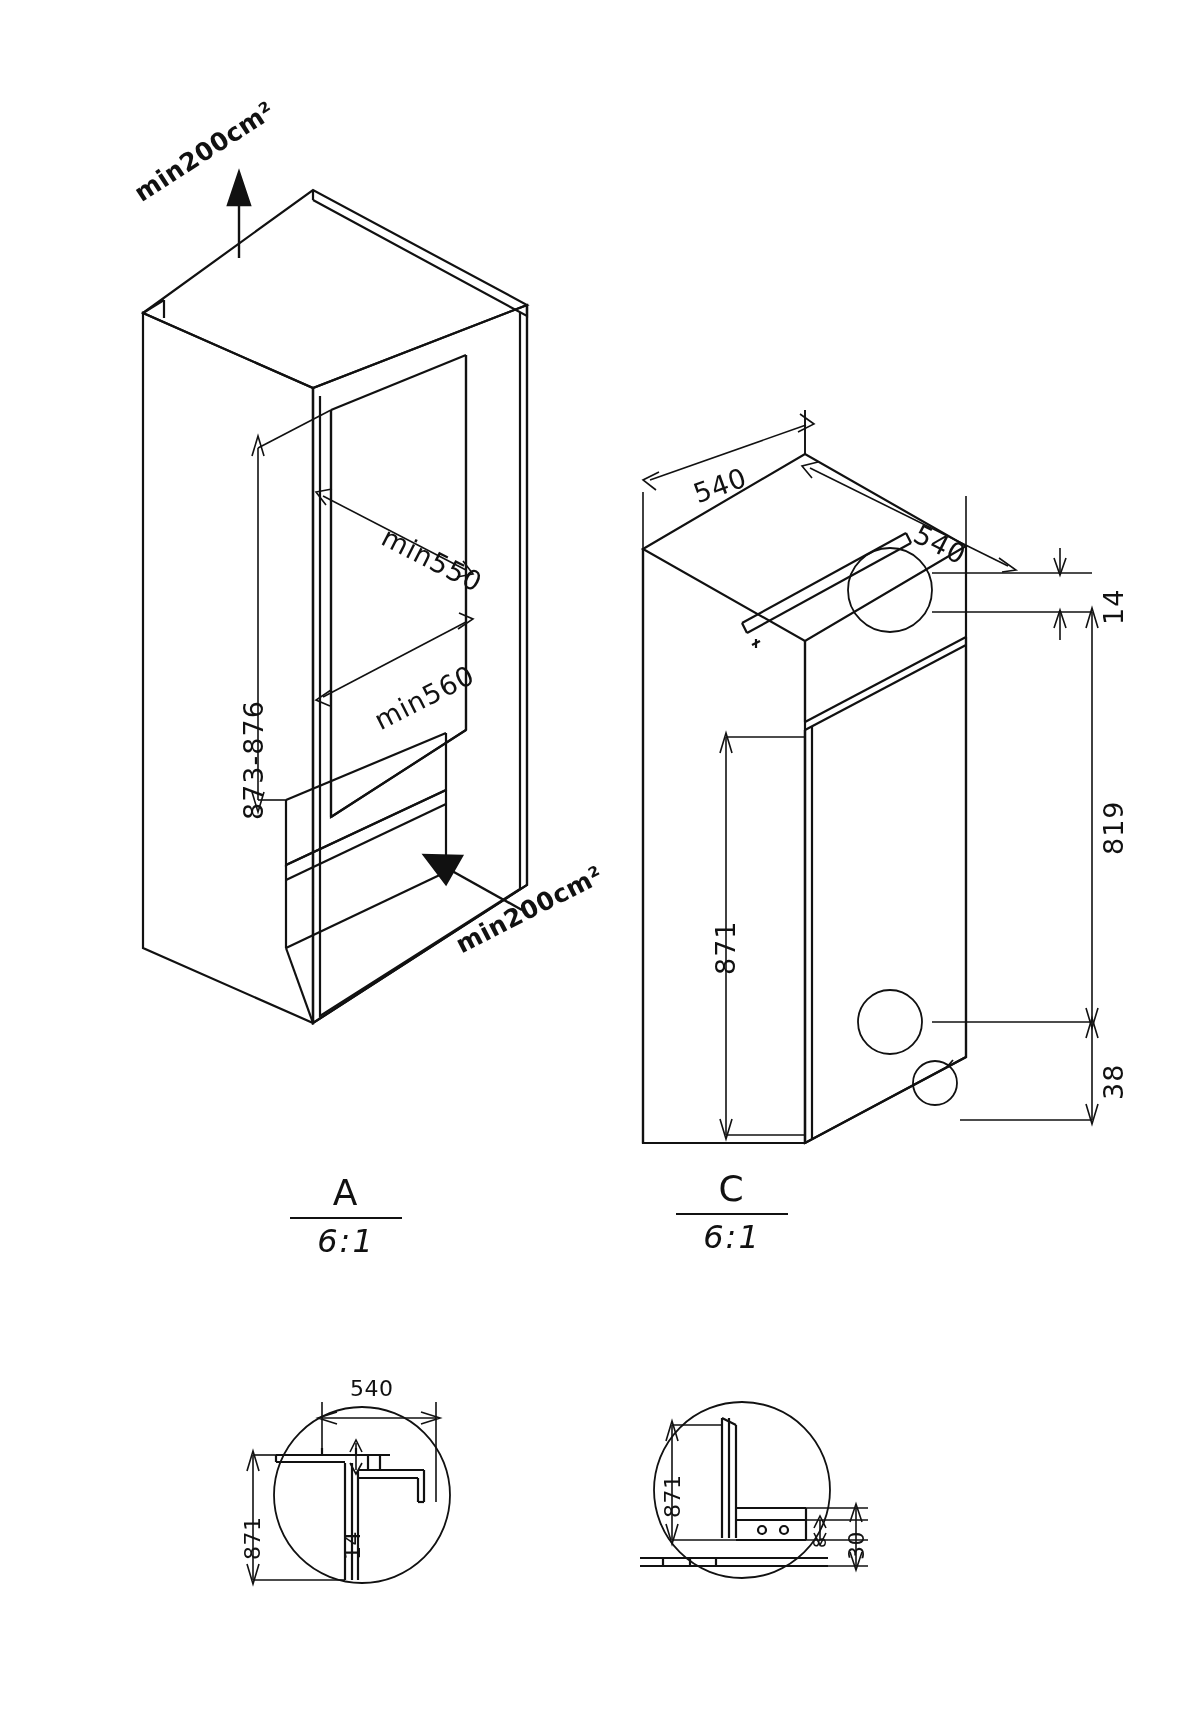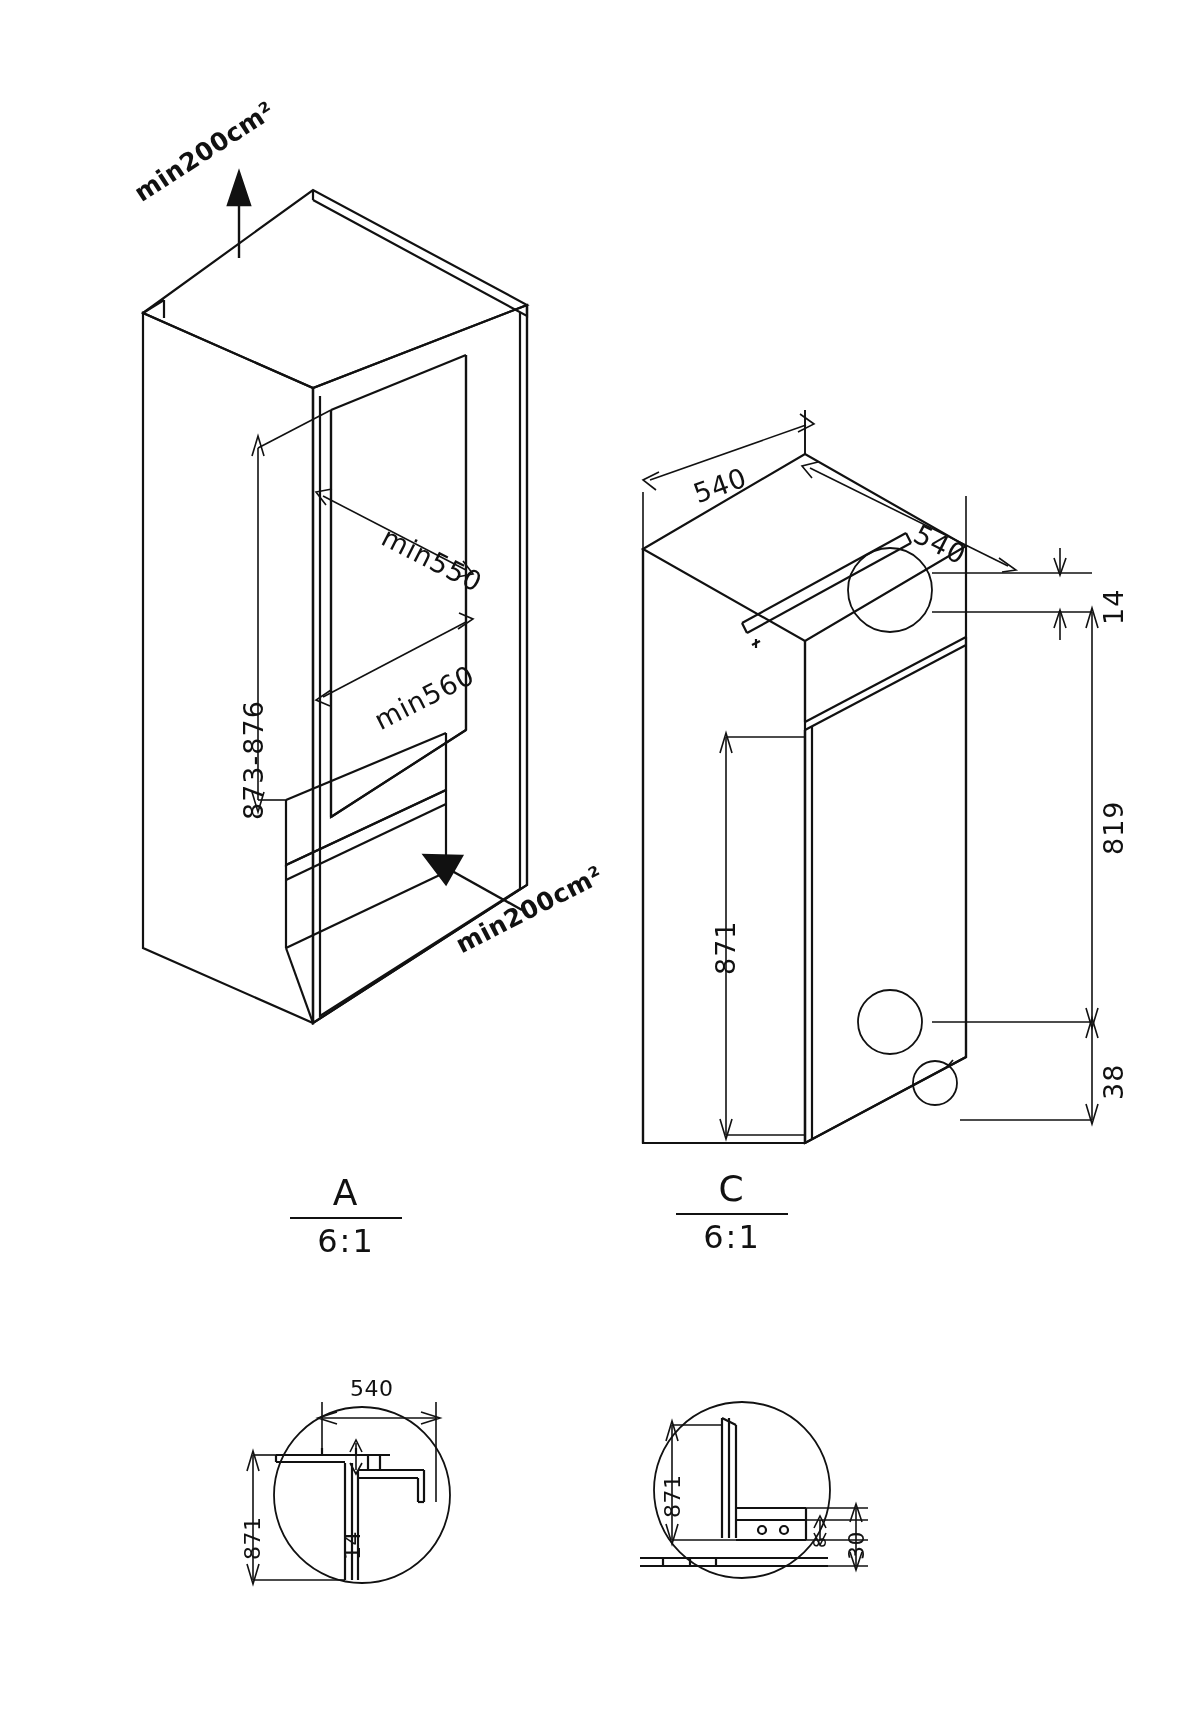--- a/index.html
+++ b/index.html
@@ -50,20 +50,21 @@
     font-weight: bold;
     letter-spacing: 0.5px;
   }
   .detail-letter {
     font-size: 36px;
     letter-spacing: 2px;
   }
   .detail-scale {
     font-size: 32px;
     letter-spacing: 2px;
+    font-style: italic;
   }
   .rot90 {
     transform: rotate(-90deg);
     transform-origin: left top;
   }
   .rot-note-a {
     transform: rotate(-33deg);
     transform-origin: left top;
   }
   .detail-box {

